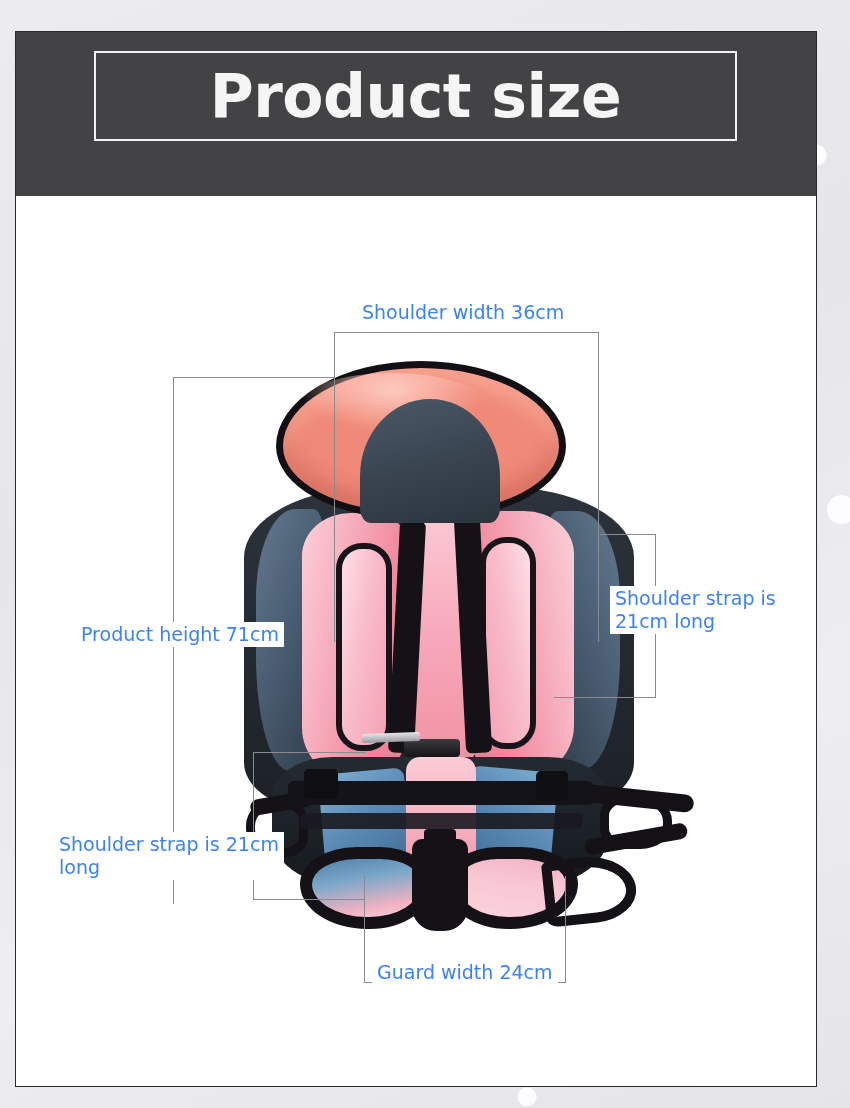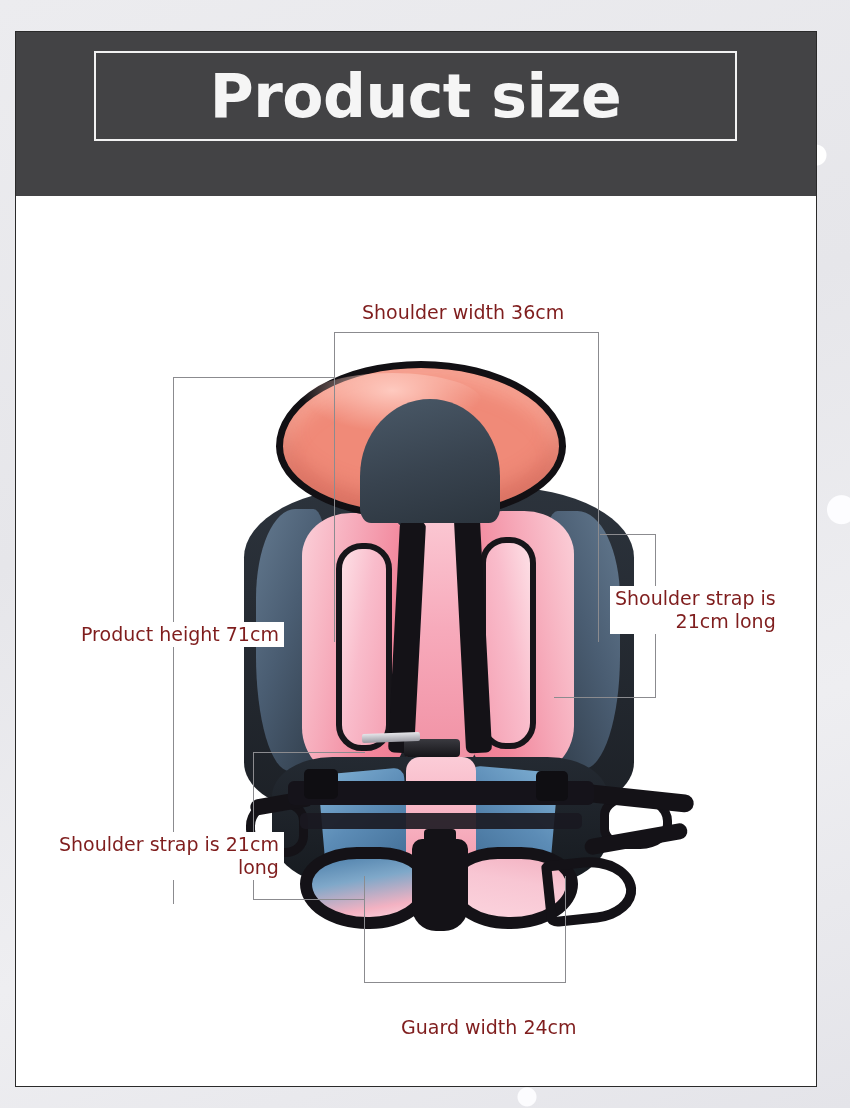--- a/index.html
+++ b/index.html
@@ -89,30 +89,30 @@
   .mline {
     position: absolute;
     background: #8b8b8f;
   }
   .mline.h { height: 1px; }
   .mline.v { width: 1px; }
 
   
   .mlabel {
     position: absolute;
-    color: #7f1d1d;
+    color: #3b82f6;
     font-size: 19px;
     line-height: 1.22;
     font-family: "DejaVu Sans", "Liberation Sans", sans-serif;
     white-space: pre;
     background: #ffffff;
     padding: 1px 5px;
     box-sizing: border-box;
   }
-  .mlabel.center { text-align: right; }
+  .mlabel.center { text-align: left; }
 
   
   #seat {
     position: absolute;
     left: 228px;
     top: 165px;
     width: 390px;
     height: 570px;
   }
   #seat > * { position: absolute; }
@@ -404,16 +404,16 @@
     <div class="mlabel" style="left:341px; top:104px;">Shoulder width 36cm</div>
 
     <div class="mlabel" style="left:60px; top:426px;">Product height 71cm</div>
 
     <div class="mlabel center" style="left:594px; top:390px;">Shoulder strap is
 21cm long</div>
 
     <div class="mlabel center" style="left:38px; top:636px;">Shoulder strap is 21cm
 long</div>
 
-    <div class="mlabel" style="left:356px; top:819px;margin-left:24px;">Guard width 24cm</div>
+    <div class="mlabel" style="left:356px; top:764px;">Guard width 24cm</div>
 
   </div>
 </div>
 
 </body></html>

